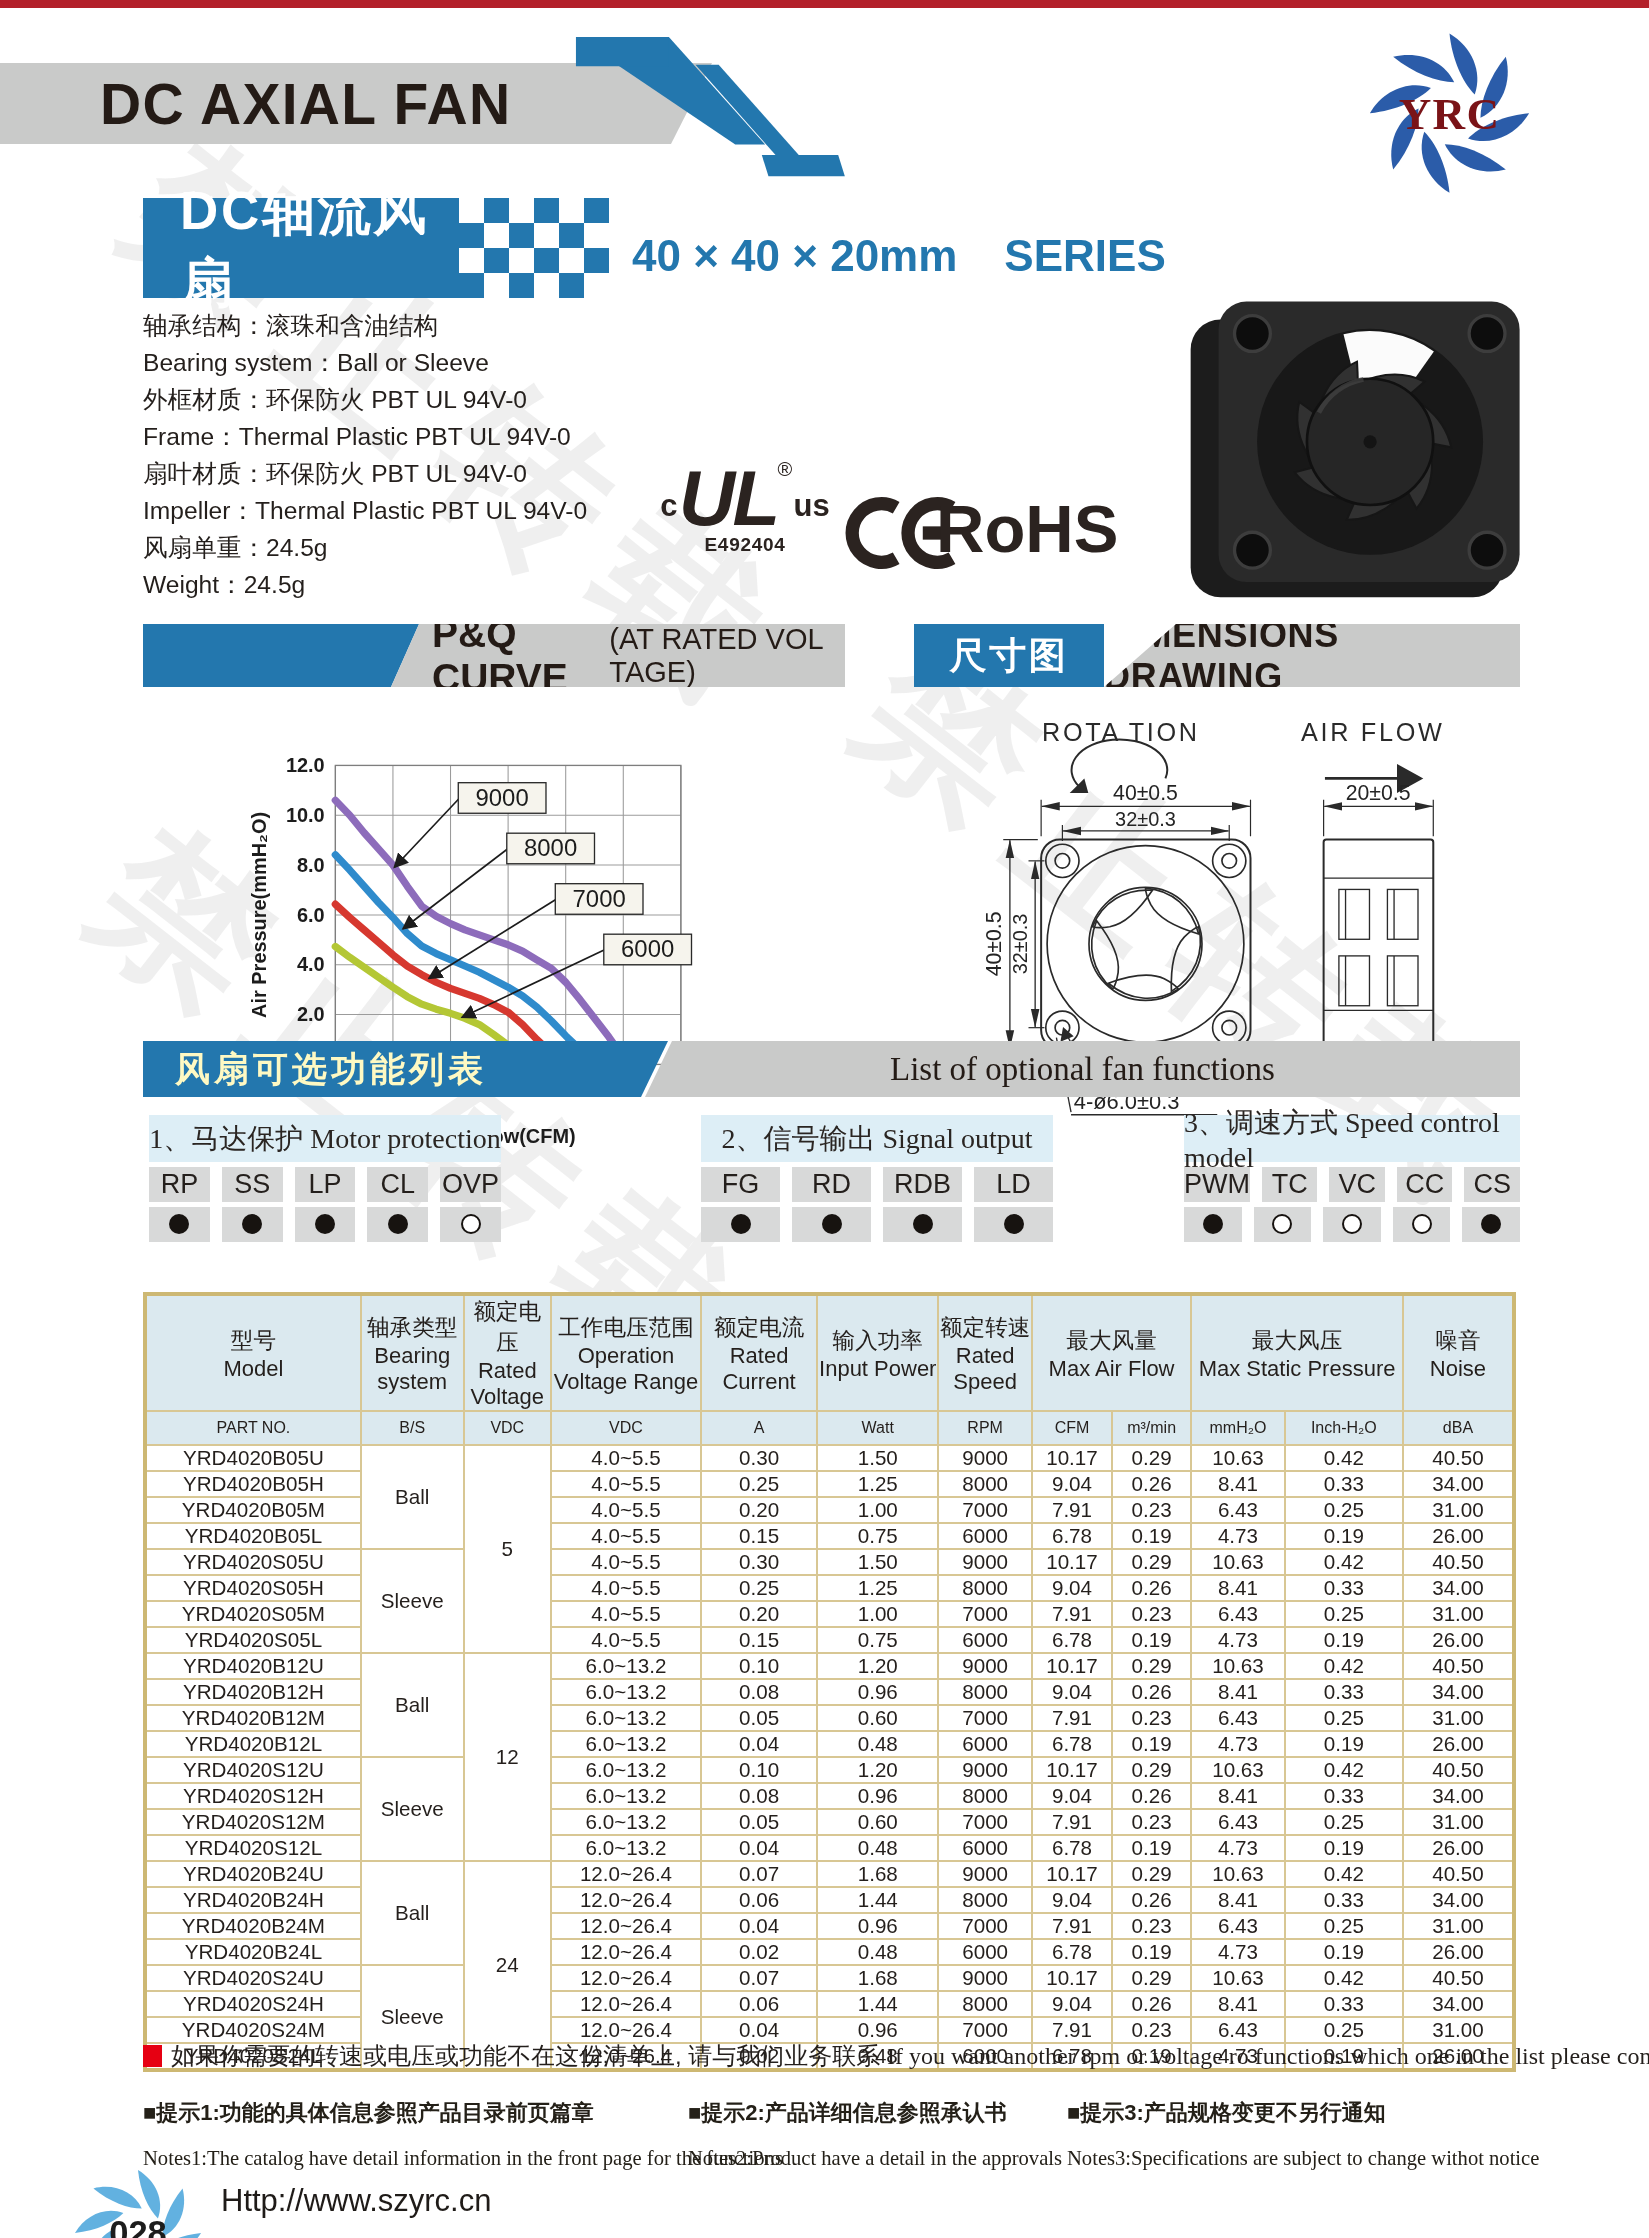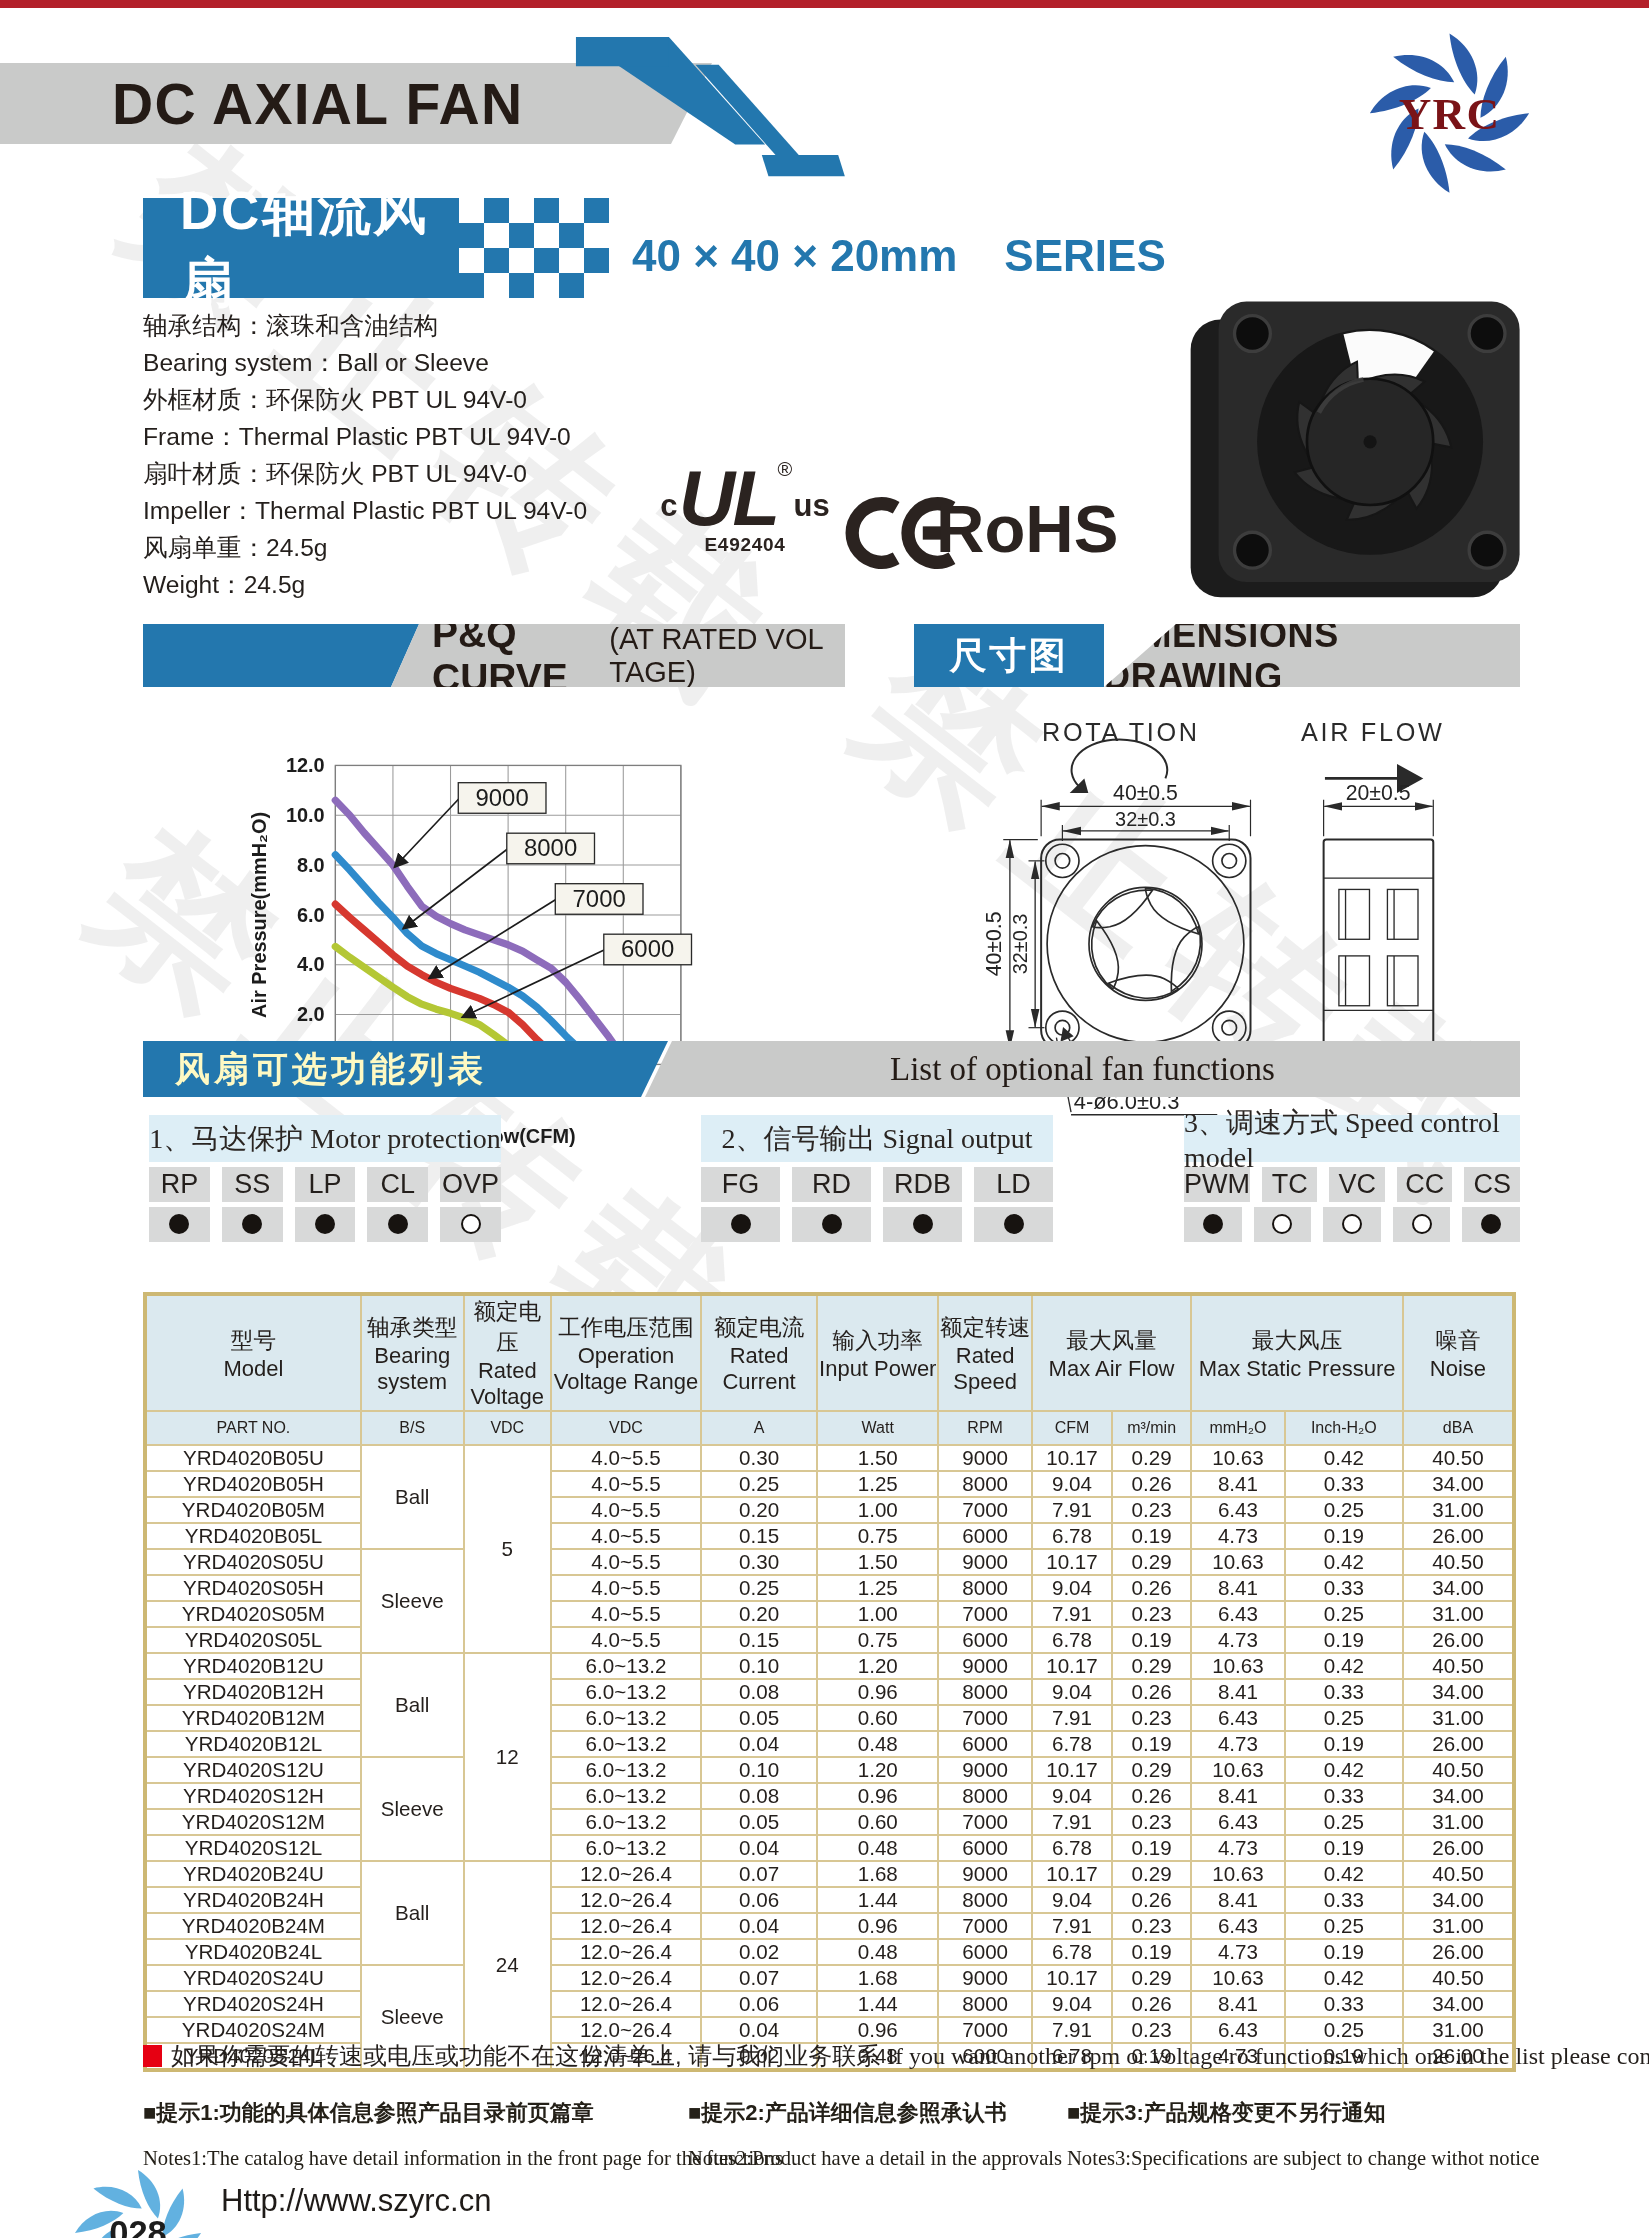--- a/index.html
+++ b/index.html
@@ -4,21 +4,21 @@
 <style>
   html,body{margin:0;padding:0;background:#9a9a9a;}
   #page{position:relative;width:1649px;height:2239px;background:#ffffff;overflow:hidden;
         font-family:"Liberation Sans","DejaVu Sans",sans-serif;color:#241f1c;}
   
   #top-strip{position:absolute;left:0;top:0;width:100%;height:8px;background:#b3202a;}
   
   #header-band{position:absolute;left:0;top:63px;width:712px;height:81px;background:#c9cac9;
         clip-path:polygon(0 0,100% 0,calc(100% - 41px) 100%,0 100%);
         display:flex;align-items:center;}
-  #header-band .t{font-size:57px;font-weight:700;letter-spacing:1.3px;color:#241b16;padding-left:100px;margin-left:12px;}
+  #header-band .t{font-size:57px;font-weight:700;letter-spacing:1.3px;color:#241b16;padding-left:100px;}
   #header-ribbons{position:absolute;left:559px;top:25px;width:399px;height:156px;pointer-events:none;}
   #yrc-logo{position:absolute;left:1340px;top:20px;width:219px;height:193px;}
   
   #cn-title-box{position:absolute;left:143px;top:198px;width:316px;height:100px;background:#2377ae;
         display:flex;align-items:center;}
   #cn-title-box .t{color:#fff;font-size:53px;font-weight:700;letter-spacing:2.7px;padding-left:37px;}
   #checker{position:absolute;left:459px;top:198px;width:150px;height:100px;
         background:conic-gradient(#2377ae 0 25%,#ffffff 0 50%,#2377ae 0 75%,#ffffff 0 100%);
         background-size:50px 50px;}
   #series-title{position:absolute;left:632px;top:231px;font-size:44px;font-weight:700;color:#2377ae;}

